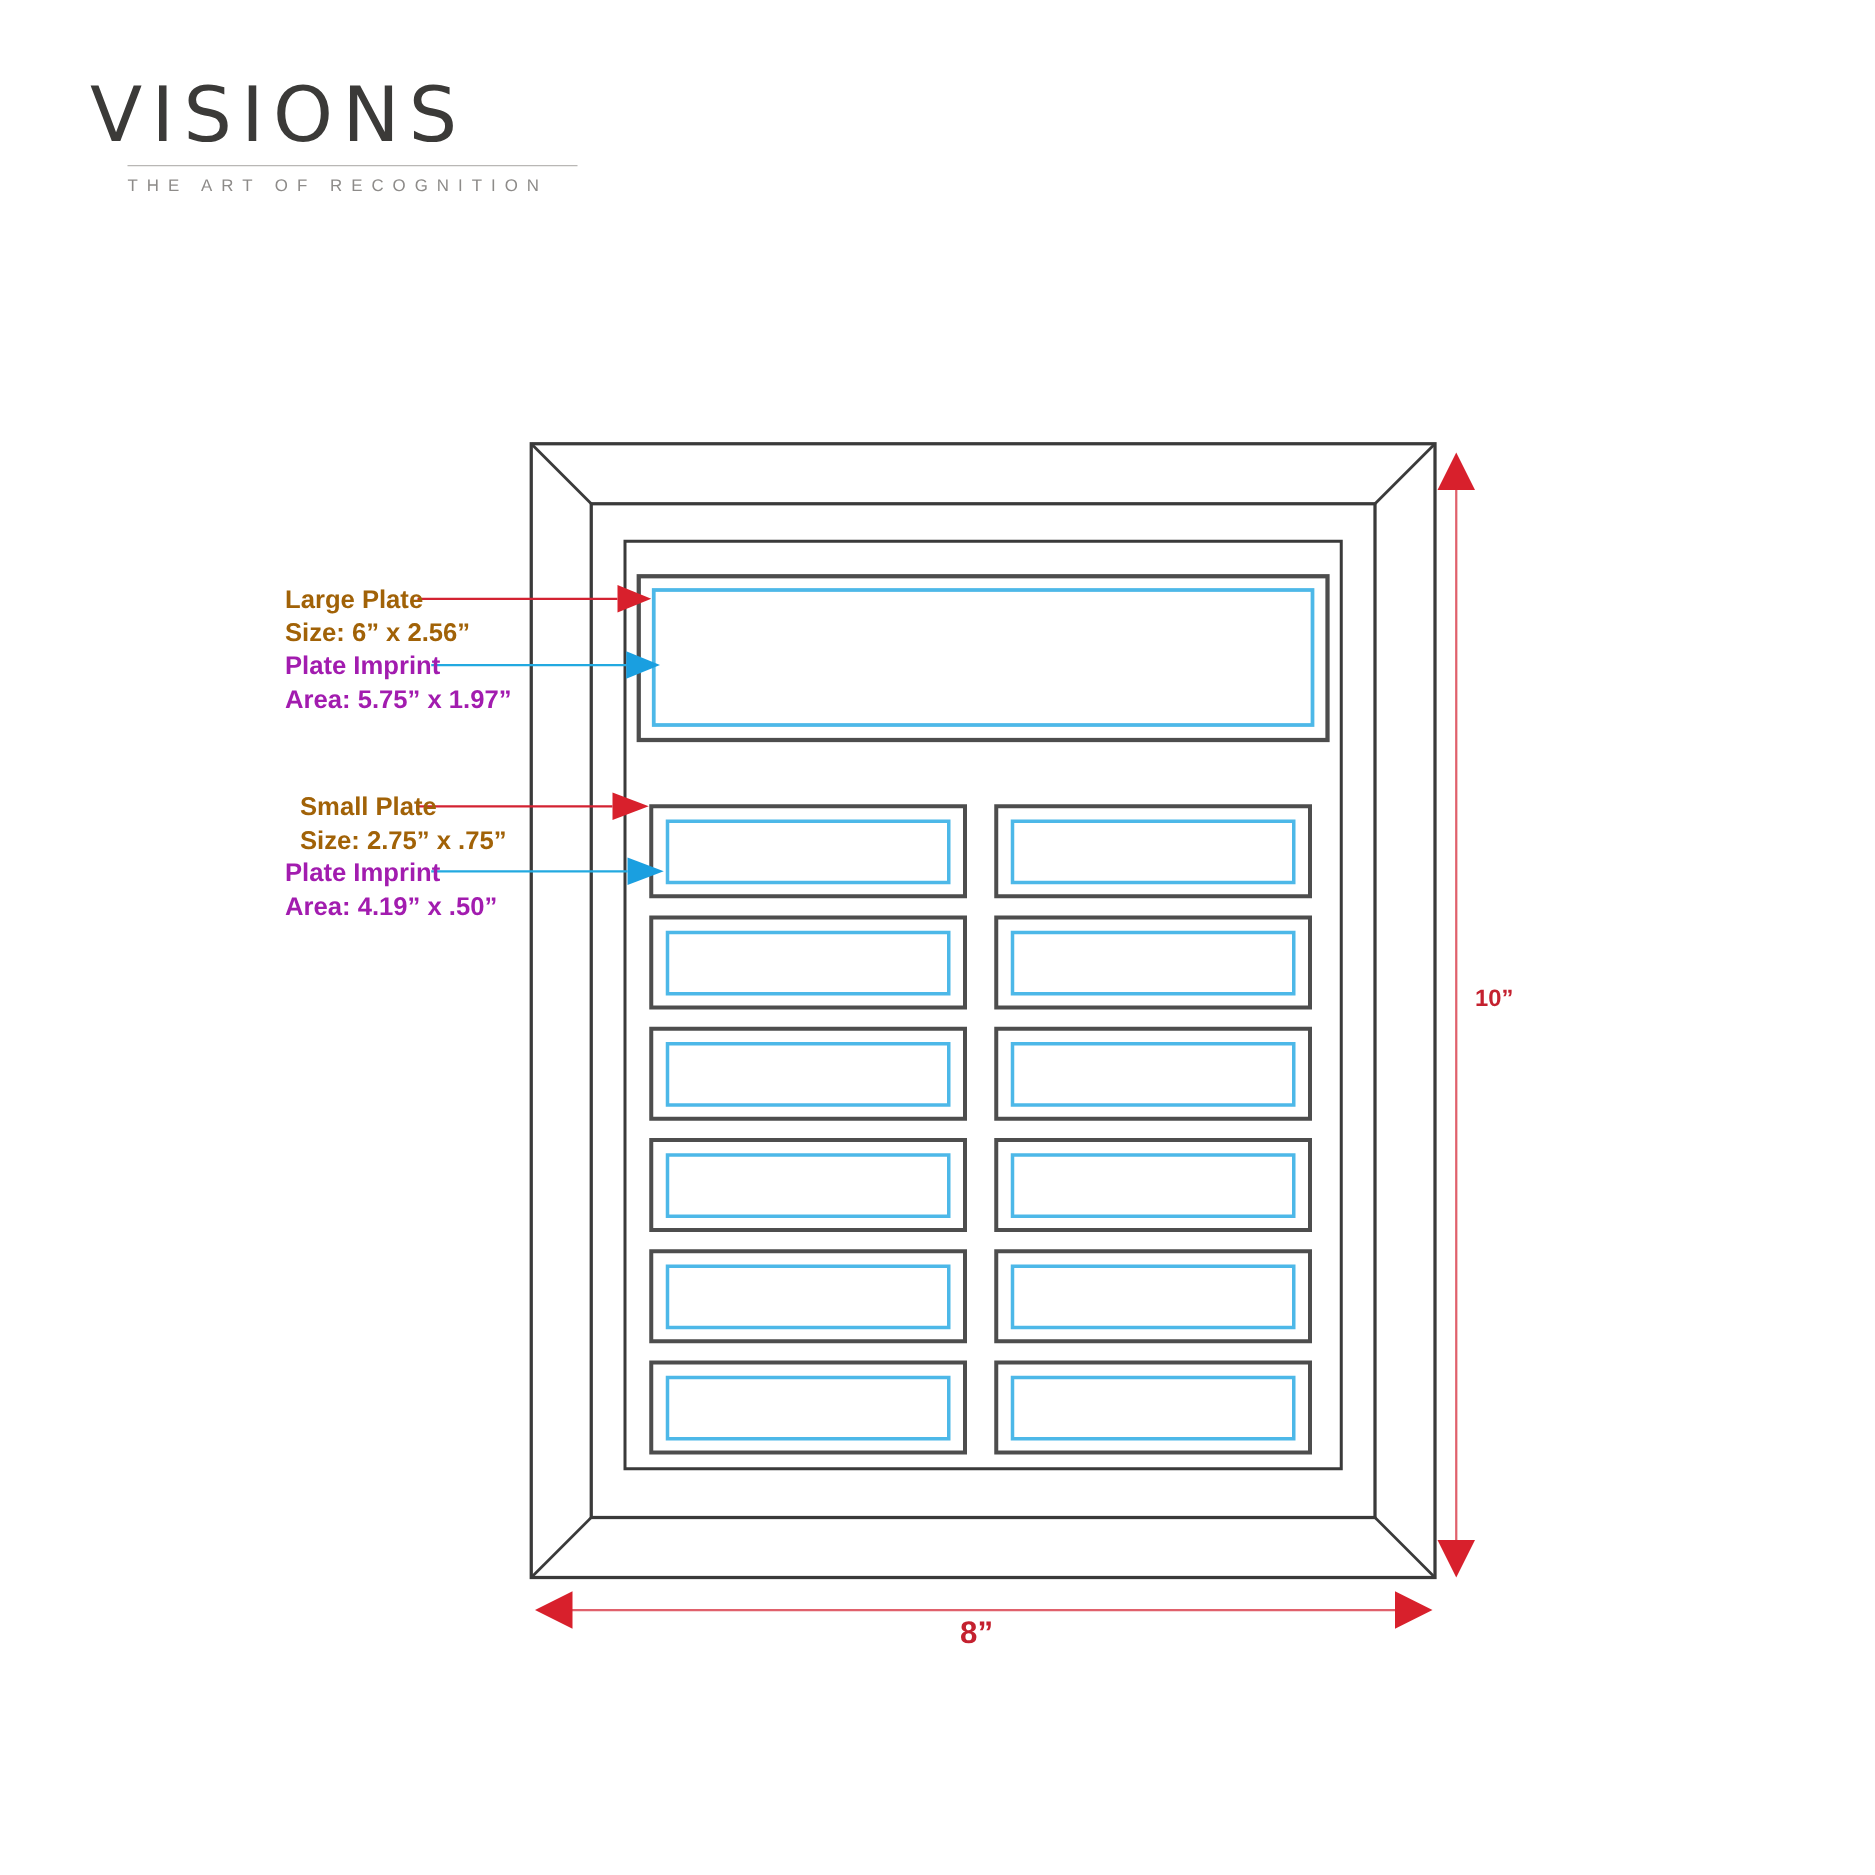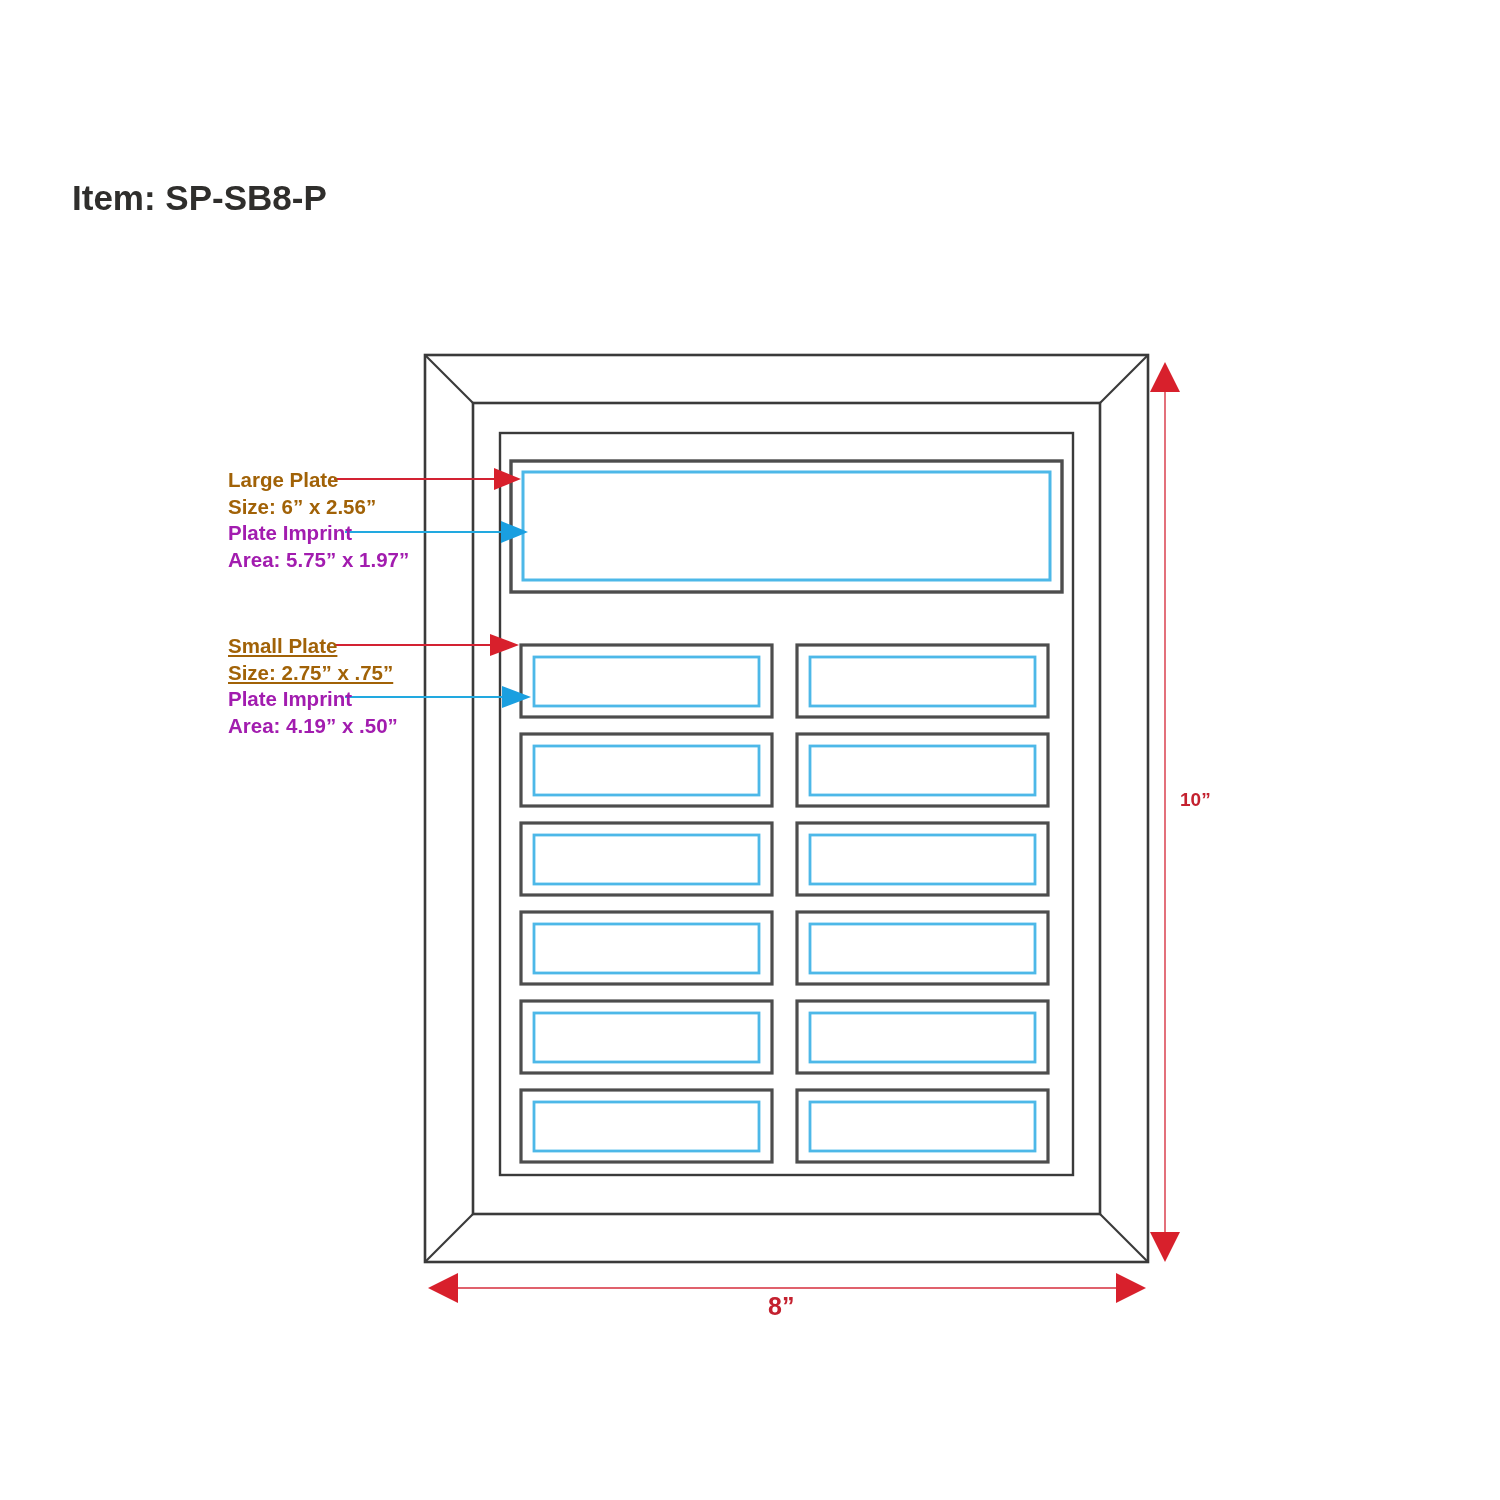--- a/index.html
+++ b/index.html
@@ -86,21 +86,21 @@
     line-height: 27px;
   }
   .callout .ln {
     display: block;
   }
   .callout.red { color: #a16207; }
   .callout.blue { color: #a21caf; }
 
   #callout-large-plate   { left: 228px; top: 466px; }
   #callout-large-imprint { left: 228px; top: 519px; }
-  #callout-small-plate   { left: 228px; top: 632px; text-decoration: underline; }
+  #callout-small-plate   { left: 240px; top: 632px; }
   #callout-small-imprint { left: 228px; top: 685px; }
 
   
   .dim-label {
     position: absolute;
     font-family: "Liberation Sans", sans-serif;
     font-weight: 700;
     color: #c4212f;
     white-space: nowrap;
   }
@@ -113,22 +113,26 @@
     left: 768px;
     top: 1292px;
     font-size: 25px;
   }
 </style>
 </head>
 <body>
 
 <div id="page">
 
-
-  <div id="item-line">Item: SP-SB8-P</div>
+  <div id="brand">
+    <div id="brand-wordmark">VISIONS</div>
+    <div id="brand-rule"></div>
+    <div id="brand-tagline">THE ART OF RECOGNITION</div>
+  </div>
+
 
   <svg id="drawing" viewBox="0 0 1500 1500">
 
     <g>
 
       <rect x="425" y="355" width="723" height="907" fill="#ffffff" stroke="#3a3a3a" stroke-width="2.6"></rect>
 
       <rect x="473" y="403" width="627" height="811" fill="#ffffff" stroke="#3a3a3a" stroke-width="2.6"></rect>
 
       <line x1="425" y1="355" x2="473" y2="403" stroke="#3a3a3a" stroke-width="2.2"></line>

